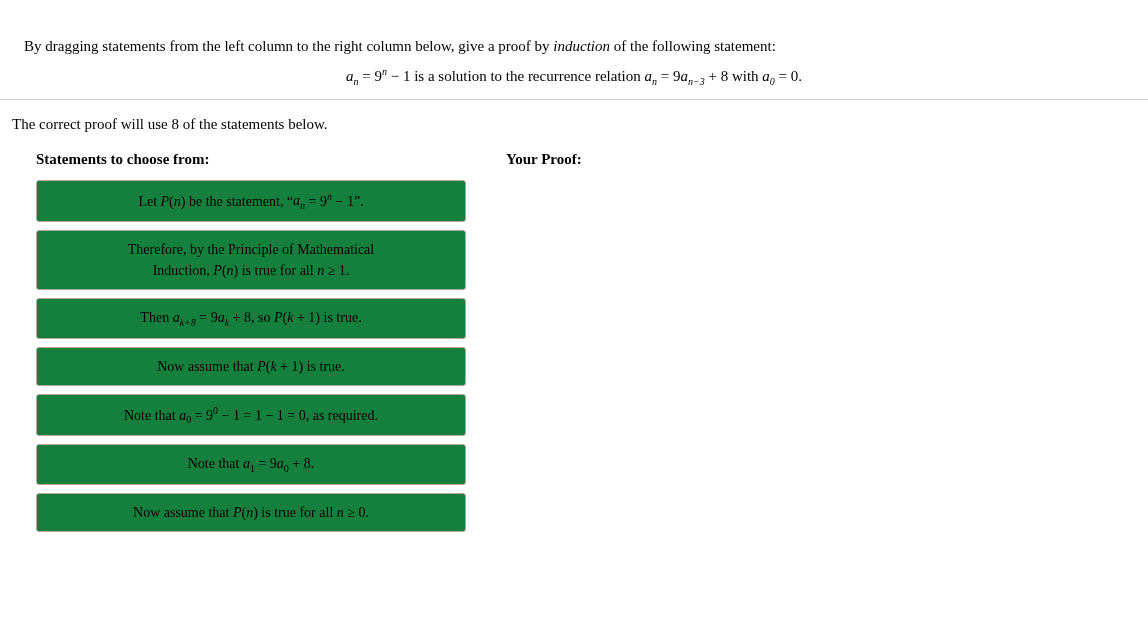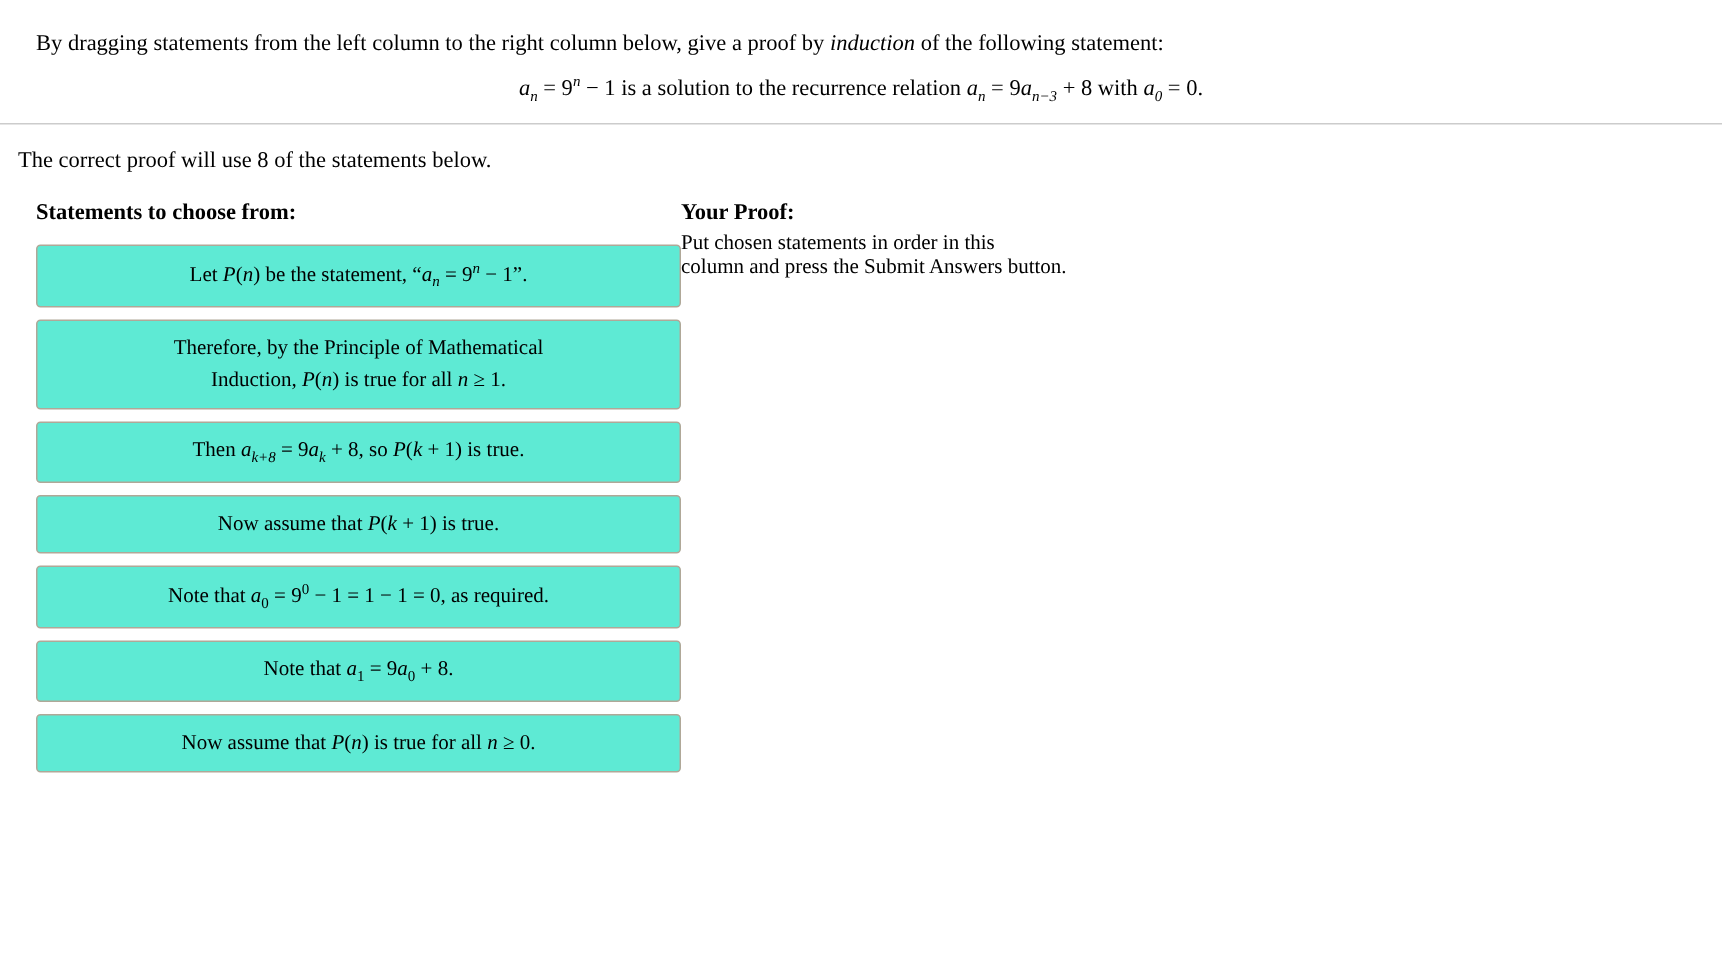--- a/index.html
+++ b/index.html
@@ -9,54 +9,56 @@
       background: #fff;
       color: #000;
       width: 1148px;
       min-height: 644px;
     }
     .top-instruction {
       padding: 18px 24px 10px 24px;
       font-size: 15px;
       line-height: 1.5;
       border-bottom: 1px solid #ccc;
+      margin-top: 17px;
     }
     .top-instruction .formula-line {
       text-align: center;
       margin-top: 6px;
       font-size: 15px;
     }
     .sub-instruction {
       padding: 16px 24px 8px 12px;
       font-size: 15px;
     }
     .columns-wrapper {
       display: flex;
       flex-direction: row;
-      padding: 10px 24px;
+      padding: 10px 36px;
+      gap: 40px;
     }
     .left-column {
       width: 430px;
       flex-shrink: 0;
     }
     .right-column {
       flex: 1;
     }
     .col-header {
       font-weight: bold;
       font-size: 15px;
       margin-bottom: 12px;
     }
     .col-header .sub-text {
       font-weight: normal;
       font-size: 14px;
       margin-top: 4px;
     }
     .stmt-card {
-      background: #5eead4;
+      background: #15803d;
       border: 1px solid #b0a898;
       border-radius: 3px;
       padding: 8px 12px;
       margin-bottom: 8px;
       text-align: center;
       font-size: 14px;
       line-height: 1.5;
       cursor: grab;
     }
     sup { font-size: 10px; vertical-align: super; }
@@ -110,18 +112,15 @@
 
     <div class="stmt-card">
       Now assume that <em>P</em>(<em>n</em>) is true for all <em>n</em> ≥ 0.
     </div>
 
   </div>
 
   <div class="right-column">
     <div class="col-header">
       <span><strong>Your Proof:</strong></span>
-      <div class="sub-text">
-        Put chosen statements in order in this<br>column and press the Submit Answers button.
-      </div>
     </div>
   </div>
 </div>
 
 </body></html>

